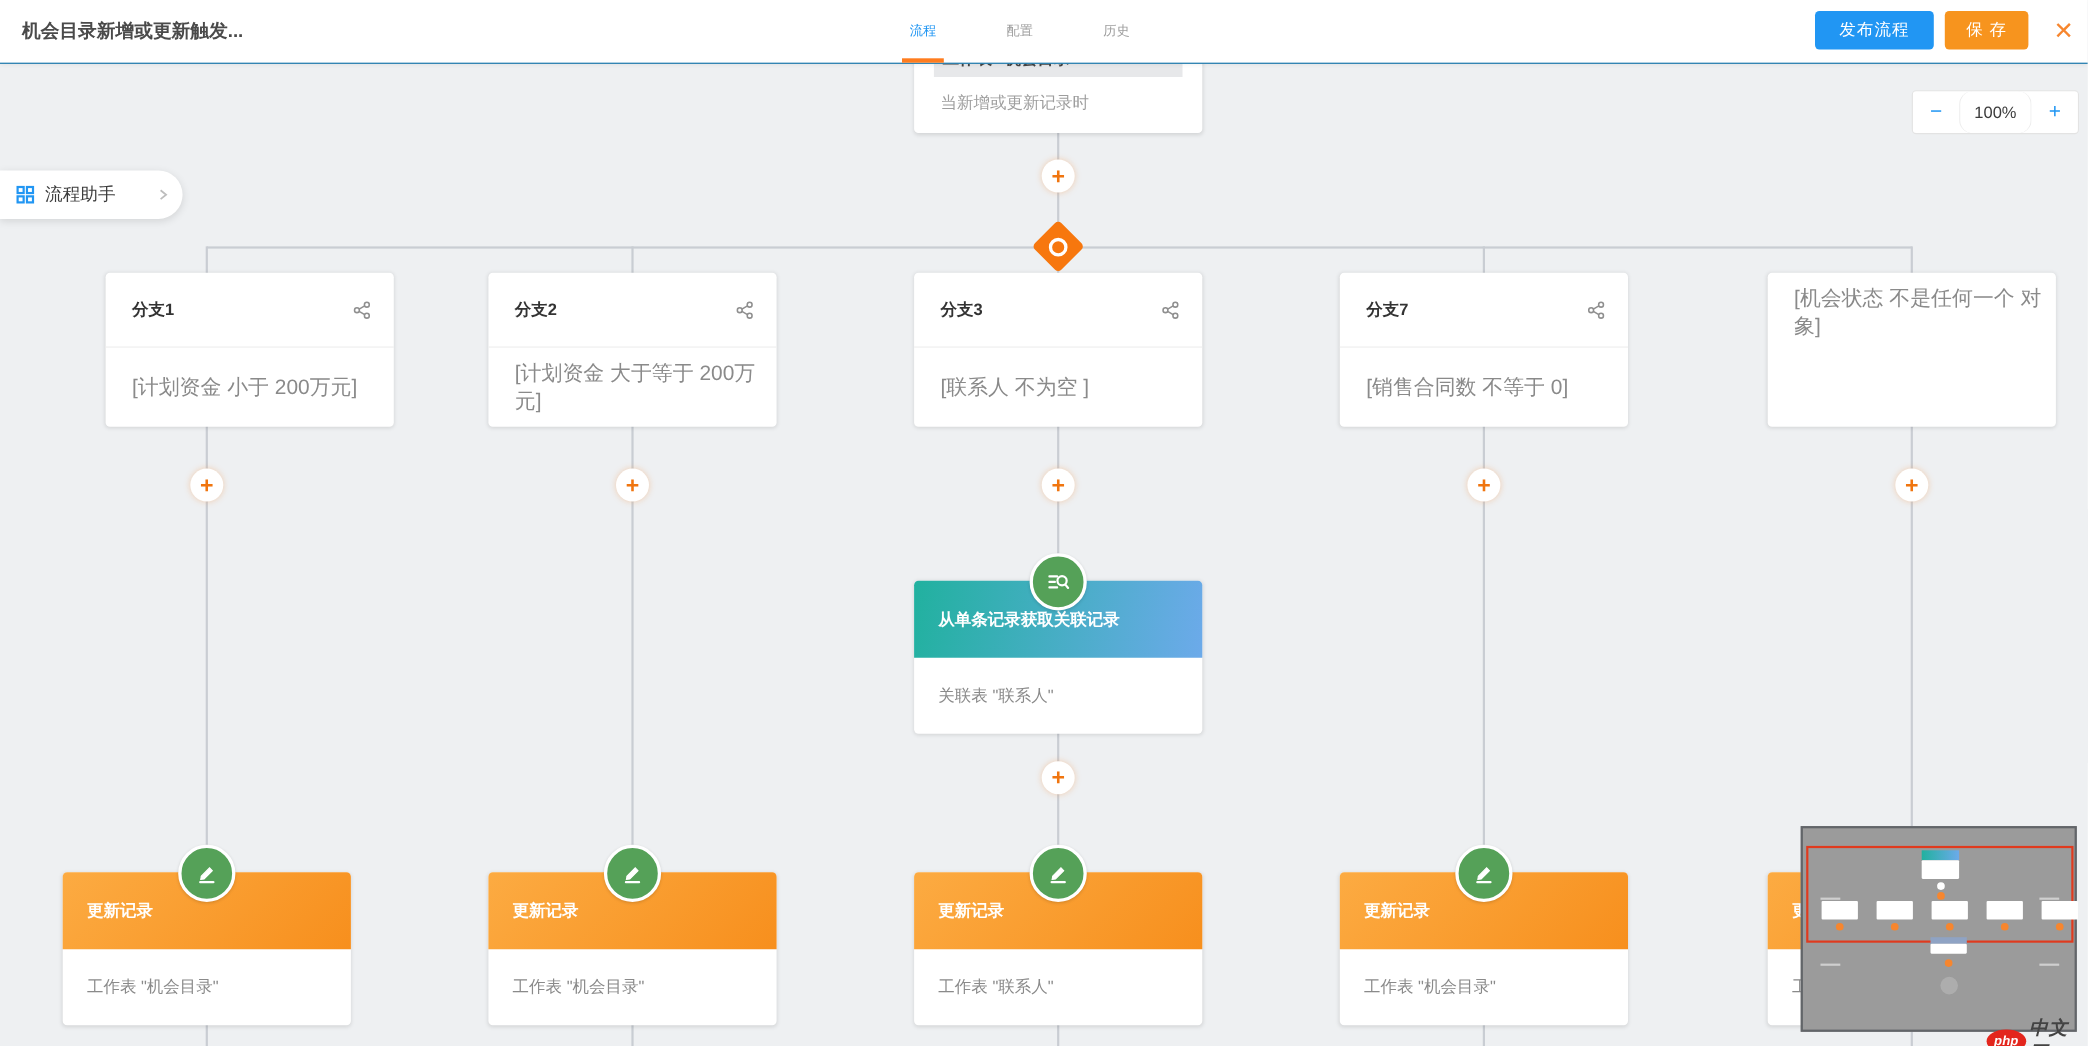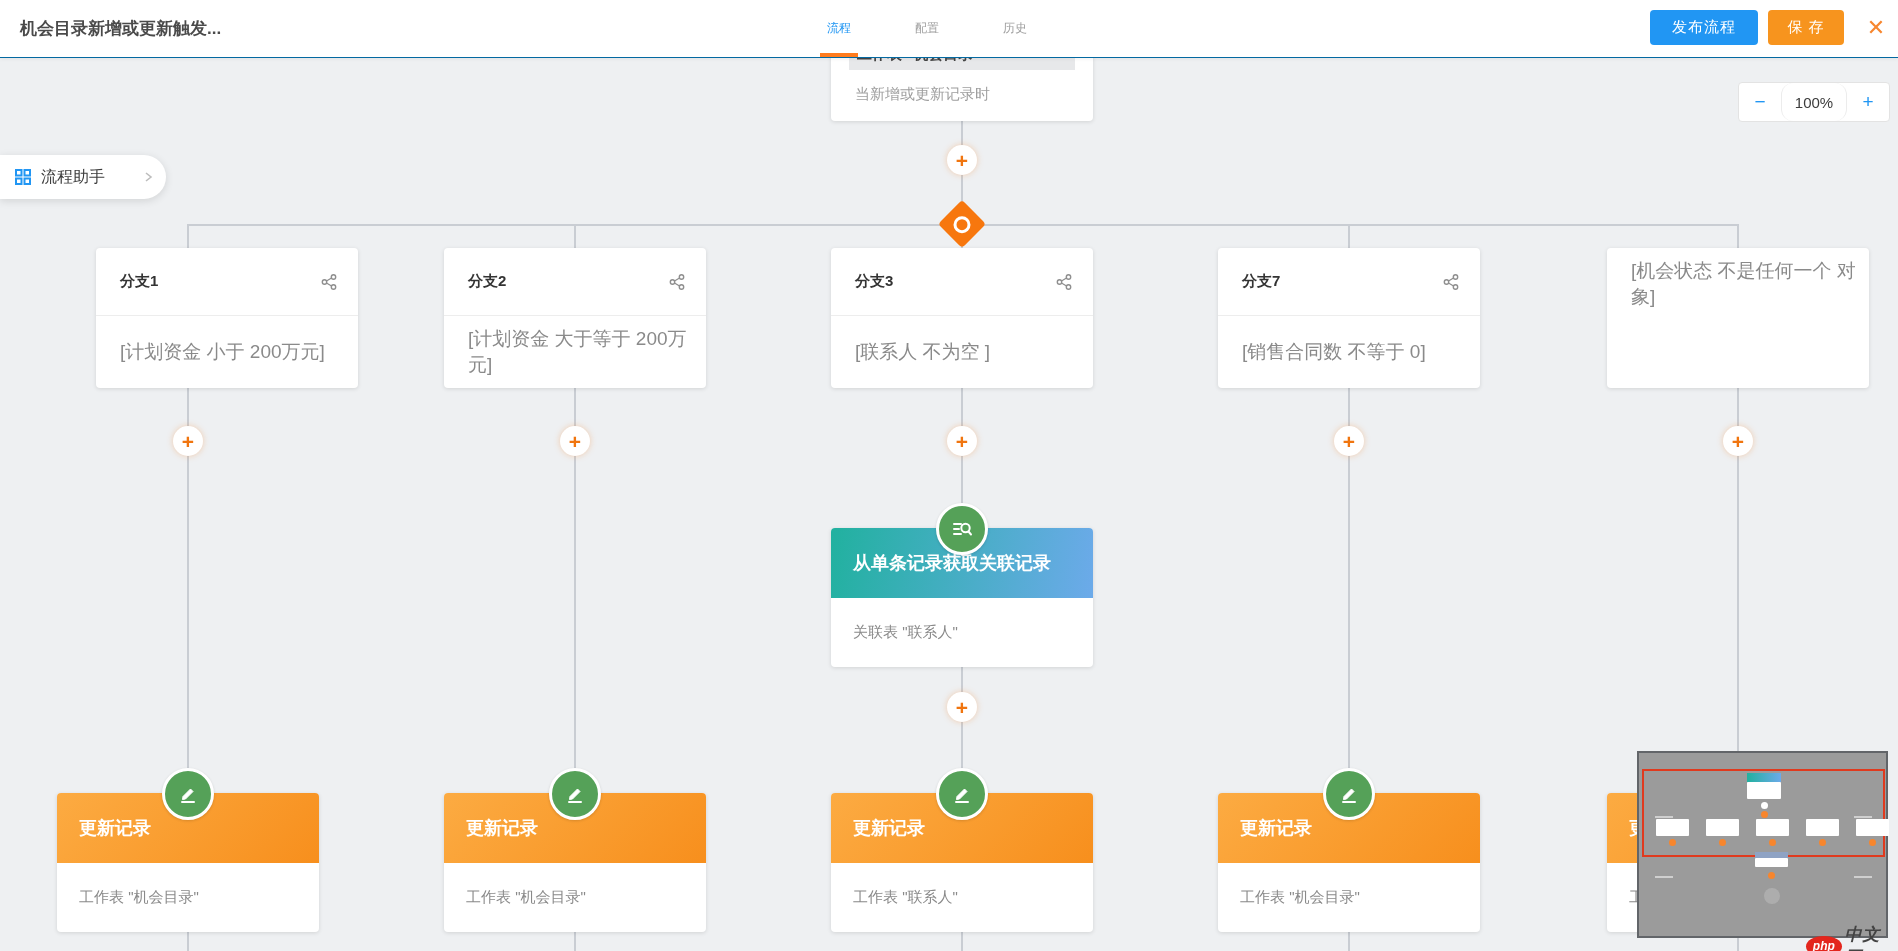--- a/index.html
+++ b/index.html
@@ -52,21 +52,21 @@
   .bshare{margin-left:auto;display:flex;cursor:pointer;}
   .bbody{height:71px;display:flex;align-items:center;padding-left:24px;font-size:19px;color:#8a8a8a;}
 
   .trigger{left:831px;top:36px;height:85px;}
   .tg-bar{position:absolute;left:18px;right:18px;top:2px;height:32px;background:#e7e8ea;overflow:hidden;}
   .tg-bar span{display:block;line-height:32px;padding-left:8px;font-size:15px;font-weight:bold;color:#444;}
   .tg-sub{position:absolute;left:24px;top:46px;line-height:24px;font-size:15px;color:#9e9e9e;}
 
   .anode{height:139px;}
   .ahead{height:70px;border-radius:4px 4px 0 0;display:flex;align-items:center;padding-left:22px;
-         color:#fff;font-size:18px;font-weight:bold;box-sizing:border-box;}
+         color:#fff;font-size:15px;font-weight:bold;box-sizing:border-box;}
   .head-teal{background:linear-gradient(100deg,#21b19f 0%,#6caaea 100%);}
   .head-orange{background:linear-gradient(135deg,#fcab42 0%,#f78f1d 100%);}
   .abody{height:69px;display:flex;align-items:center;padding-left:22px;font-size:15px;color:#8a8a8a;}
   .lookup{left:831px;top:528px;}
   .unode{top:793px;}
 
   .badge{position:absolute;width:46px;height:46px;border-radius:50%;background:#55a158;
          border:3px solid #fff;box-sizing:content-box;display:flex;align-items:center;justify-content:center;
          z-index:7;box-shadow:0 1px 3px rgba(0,0,0,.15);}
 

